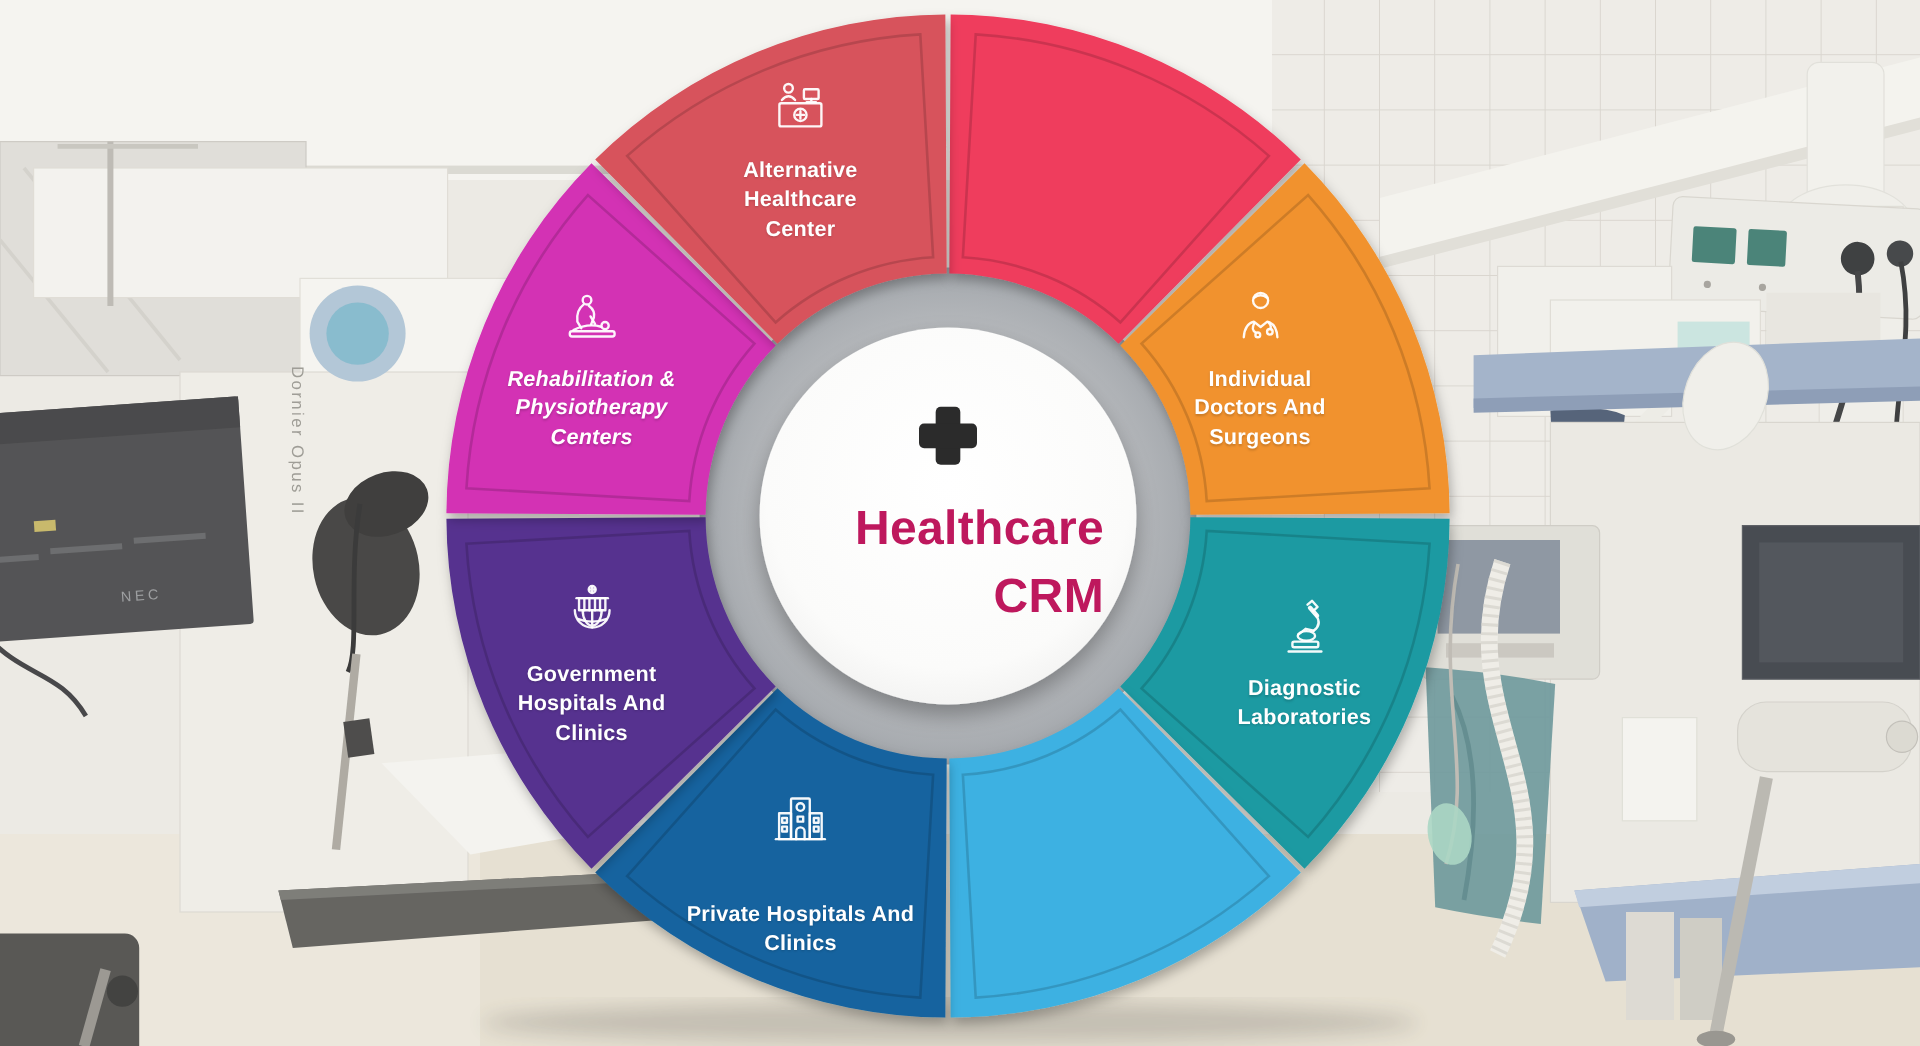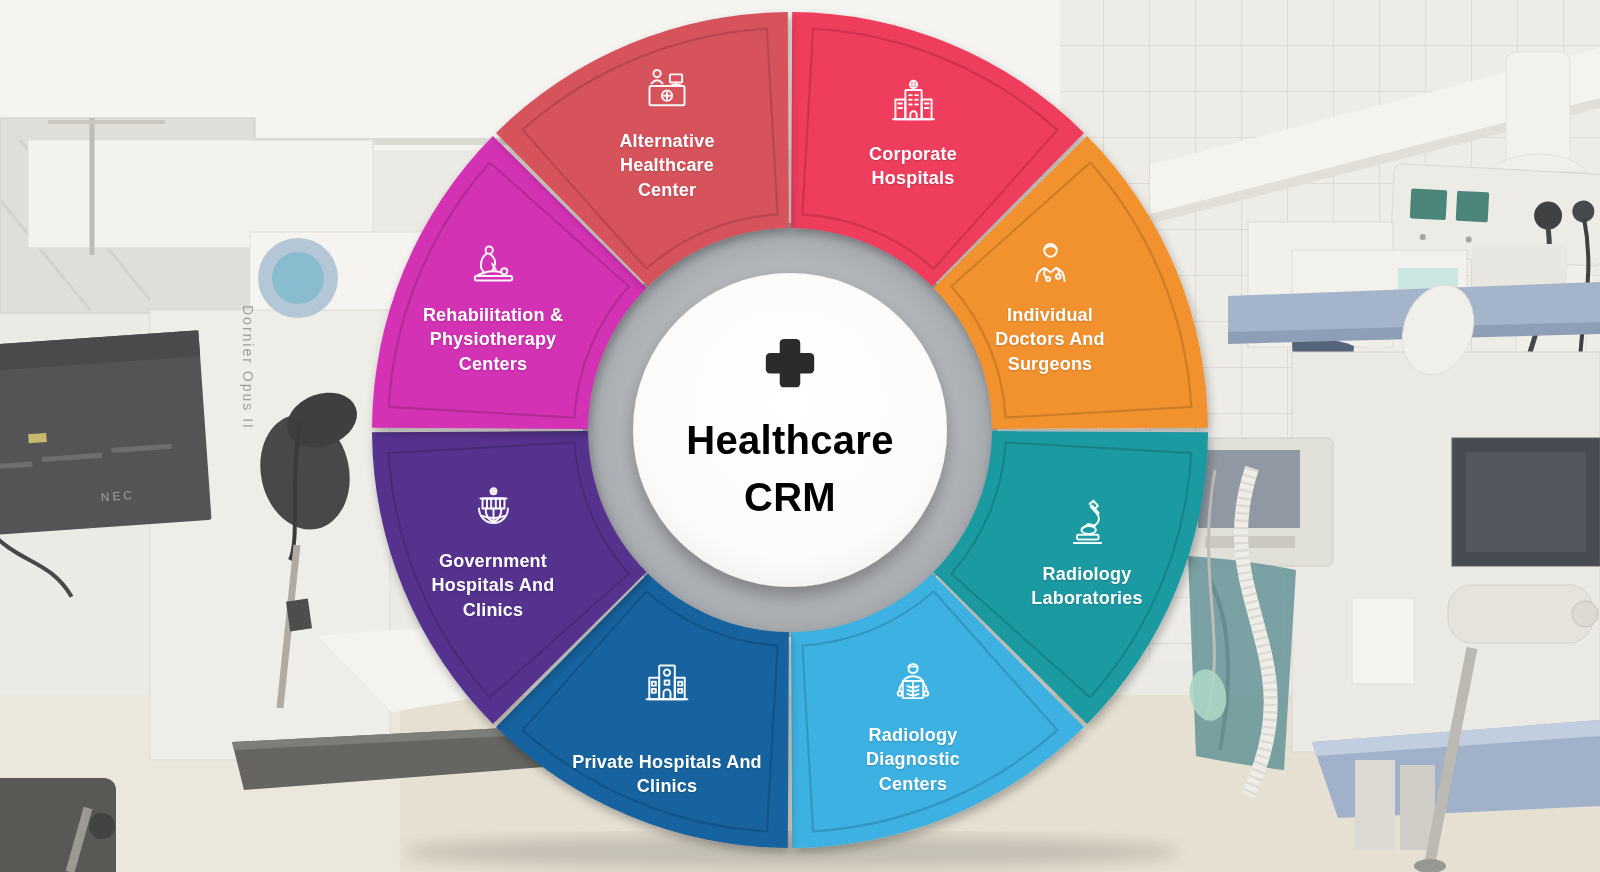--- a/index.html
+++ b/index.html
@@ -7,21 +7,21 @@
   .stage svg.layer{position:absolute;left:0;top:0;}
   .bg-wash{position:absolute;left:0;top:0;width:1600px;height:872px;background:rgba(250,249,246,0.14);z-index:2;}
   #bg-svg{z-index:1;}
   #wheel-svg{z-index:3;}
   .labels-layer{position:absolute;left:0;top:0;width:1600px;height:872px;z-index:4;pointer-events:none;}
   .seg-block{position:absolute;transform:translate(-50%,-50%);display:flex;flex-direction:column;align-items:center;gap:10px;}
   .seg-block .seg-icon svg{display:block;}
   .seg-label{color:#fff;font-size:18px;font-weight:600;line-height:1.36;text-align:center;letter-spacing:.2px;text-shadow:0 1px 2px rgba(0,0,0,.18);}
   .center-content{position:absolute;left:790px;top:430px;transform:translate(-50%,-50%);width:260px;text-align:center;z-index:5;}
   .center-content .plus{margin:0 auto 20px auto;display:block;}
-  .center-title{font-size:40px;font-weight:700;color:#000000;line-height:1.42;letter-spacing:.3px;}
+  .center-title{font-size:40px;font-weight:700;color:#be185d;line-height:1.42;letter-spacing:.3px;text-align:right;}
 </style>
 </head>
 <body>
 
 <div class="stage">
 
   <svg id="bg-svg" class="layer" width="1600" height="872" viewBox="0 0 1600 872">
     <defs>
       <pattern id="tiles" width="46" height="46" patternUnits="userSpaceOnUse">
         <rect width="46" height="46" fill="#edebe5"></rect>
@@ -183,37 +183,20 @@
         </g>
         <g>
           <path d="M496.0 132.9 A418 418 0 0 1 787.8 12.0 L788.9 228.0 A202 202 0 0 0 647.9 286.4 Z" fill="#d7525c" filter="url(#segShadow)"></path>
           <path d="M522.6 129.9 A402 402 0 0 1 766.9 28.7 L777.6 214.4 A216 216 0 0 0 646.3 268.7 Z" fill="none" stroke="rgba(0,0,0,0.15)" stroke-width="2.2"></path>
         </g>
       </g>
     <circle cx="790" cy="430" r="157" fill="url(#centerGrad)" filter="url(#circShadow)"></circle>
   </svg>
 
   <div class="labels-layer" id="labels-layer">
-      <div class="seg-block" style="left: 913px; top: 133px;">
-        <div class="seg-icon">
-          <svg width="56" height="56" viewBox="0 0 48 48">
-            <g fill="none" stroke="rgba(255,255,255,0.95)" stroke-width="1.7" stroke-linecap="round" stroke-linejoin="round">
-              <circle cx="24" cy="7.6" r="3.1"></circle>
-              <path d="M24 5.9v3.4M22.3 7.6h3.4"></path>
-              <rect x="17" y="12.5" width="14" height="25" rx="0.8"></rect>
-              <rect x="8.5" y="20.5" width="8.5" height="17"></rect>
-              <rect x="31" y="20.5" width="8.5" height="17"></rect>
-              <path d="M20.3 16.8h2.2M25.5 16.8h2.2M20.3 20.8h2.2M25.5 20.8h2.2M20.3 24.8h2.2M25.5 24.8h2.2M11 24h3.2M11 27.8h3.2M33.8 24h3.2M33.8 27.8h3.2"></path>
-              <path d="M21.3 37.5v-4.2a2.7 2.7 0 0 1 5.4 0v4.2"></path>
-              <path d="M6.5 37.5h35"></path>
-            </g>
-          </svg>
-        </div>
-        <div class="seg-label" style="width: 135px;">Corporate Hospitals</div>
-      </div>
       <div class="seg-block" style="left: 1050px; top: 307px;">
         <div class="seg-icon">
           <svg width="56" height="56" viewBox="0 0 48 48">
             <g fill="none" stroke="rgba(255,255,255,0.95)" stroke-width="1.7" stroke-linecap="round" stroke-linejoin="round">
               <circle cx="24" cy="11.2" r="5.4"></circle>
               <path d="M19.3 9.4q4.7-3.8 9.4 0"></path>
               <path d="M12 37.5q0.6-9.6 7.2-11.2l4.8 3.9 4.8-3.9q6.6 1.6 7.2 11.2"></path>
               <path d="M19.5 27.5q-2.6 4.8 1 6.6"></path>
               <circle cx="22" cy="35.8" r="1.7"></circle>
               <circle cx="30.6" cy="33.6" r="2"></circle>
@@ -230,38 +213,21 @@
               <path d="M25.8 7.2l3.2-2.8 4 4.4-3.2 2.9"></path>
               <path d="M27.6 9.4l5 5.6" stroke-width="3.2"></path>
               <path d="M31.8 14.6q4.6 6.6-1.6 11.2"></path>
               <path d="M19.2 28.6l5.4-4.2 5.6 1.4"></path>
               <ellipse cx="25" cy="29.5" rx="6.2" ry="3.4"></ellipse>
               <rect x="15" y="33.6" width="18.5" height="4" rx="1.2"></rect>
               <path d="M12.3 40.6h23.4"></path>
             </g>
           </svg>
         </div>
-        <div class="seg-label" style="width: 165px;">Radiology Laboratories</div>
-      </div>
-      <div class="seg-block" style="left: 913px; top: 727px;">
-        <div class="seg-icon">
-          <svg width="56" height="56" viewBox="0 0 48 48">
-            <g fill="none" stroke="rgba(255,255,255,0.95)" stroke-width="1.7" stroke-linecap="round" stroke-linejoin="round">
-              <circle cx="24" cy="9.6" r="3.9"></circle>
-              <path d="M20.2 8h7.6"></path>
-              <path d="M14.8 22.4q1.8-6.2 9.2-6.2t9.2 6.2"></path>
-              <rect x="15.2" y="20.4" width="17.6" height="14.6" rx="1"></rect>
-              <path d="M24 21.8v11.8M19.2 24.6q4.8 2.4 9.6 0M19.2 28q4.8 2.4 9.6 0M19.2 31.4q4.8 2.4 9.6 0"></path>
-              <path d="M15 22.6q-3 2.8-2.6 6.2M33 22.6q3 2.8 2.6 6.2"></path>
-              <circle cx="12.8" cy="31" r="1.9"></circle>
-              <circle cx="35.2" cy="31" r="1.9"></circle>
-            </g>
-          </svg>
-        </div>
-        <div class="seg-label" style="width: 140px;">Radiology Diagnostic Centers</div>
+        <div class="seg-label" style="width: 165px;">Diagnostic Laboratories</div>
       </div>
       <div class="seg-block" style="left: 667px; top: 727px;">
         <div class="seg-icon">
           <svg width="56" height="56" viewBox="0 0 48 48">
             <g fill="none" stroke="rgba(255,255,255,0.95)" stroke-width="1.7" stroke-linecap="round" stroke-linejoin="round">
               <rect x="17.3" y="8.5" width="13.4" height="29" rx="0.8"></rect>
               <circle cx="24" cy="14.6" r="2.7"></circle>
               <rect x="8.8" y="19" width="8.5" height="18.5"></rect>
               <rect x="30.7" y="19" width="8.5" height="18.5"></rect>
               <path d="M11 22.4h3.4v3.4H11zM11 28.6h3.4v3.4H11zM33.6 22.4H37v3.4h-3.4zM33.6 28.6H37v3.4h-3.4z"></path>
@@ -297,21 +263,21 @@
               <circle cx="20.3" cy="11" r="3.1"></circle>
               <path d="M17.8 14.2q-5.4 4-4.4 12.2l2.8 4.6"></path>
               <path d="M21.6 15q4.6 3.4 3.6 8.4l-2 5"></path>
               <path d="M22.8 22.6l3.2 5.4"></path>
               <circle cx="33.2" cy="29.2" r="2.6"></circle>
               <path d="M10.6 32.4q10-5.2 19.8-2.4"></path>
               <rect x="8" y="33.2" width="32" height="3.8" rx="1.6"></rect>
             </g>
           </svg>
         </div>
-        <div class="seg-label" style="width: 195px;">Rehabilitation &amp; Physiotherapy Centers</div>
+        <div class="seg-label" style="width: 195px; font-style: italic;">Rehabilitation &amp; Physiotherapy Centers</div>
       </div>
       <div class="seg-block" style="left: 667px; top: 133px;">
         <div class="seg-icon">
           <svg width="56" height="56" viewBox="0 0 48 48">
             <g fill="none" stroke="rgba(255,255,255,0.95)" stroke-width="1.7" stroke-linecap="round" stroke-linejoin="round">
               <circle cx="15.5" cy="8.8" r="3.1"></circle>
               <path d="M10.8 17.2q4.7-5.4 9.4 0"></path>
               <rect x="26.5" y="9.5" width="10.5" height="7" rx="0.8"></rect>
               <path d="M31.8 16.5v2.2M28.5 18.7h6.6"></path>
               <rect x="9" y="19.5" width="30" height="16.5" rx="1.2"></rect>

